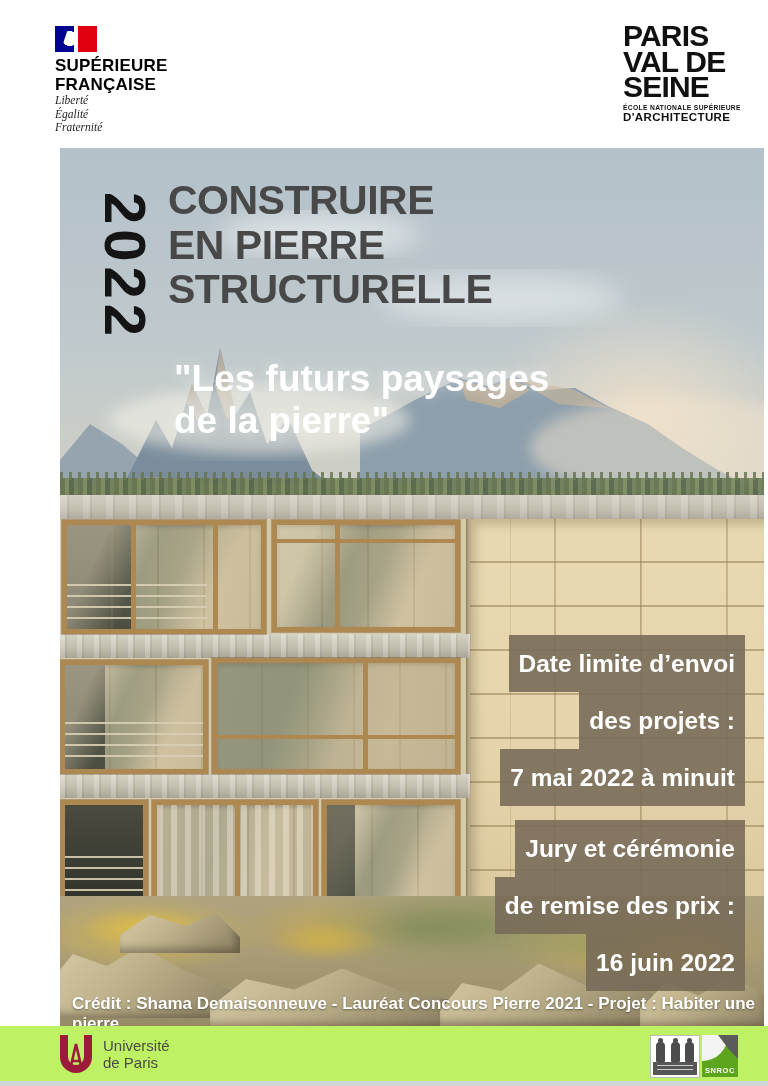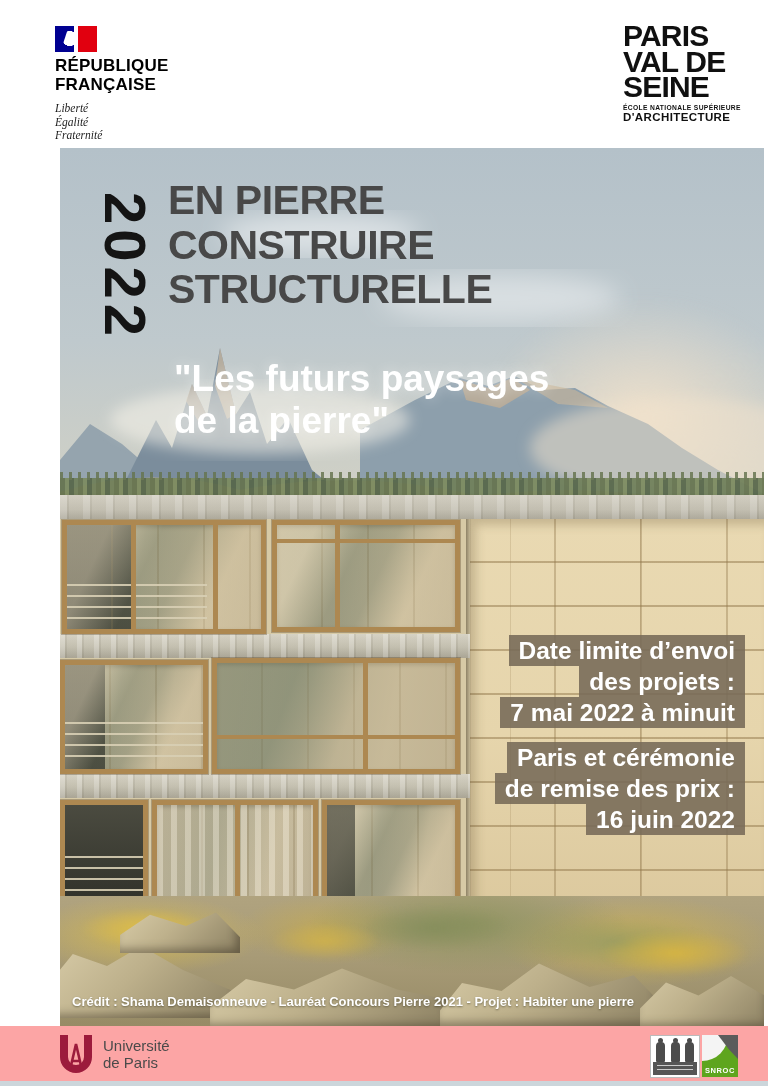--- a/index.html
+++ b/index.html
@@ -8,21 +8,21 @@
     font-family:"Liberation Sans",sans-serif;
   }
   
   .rf-block{position:absolute;left:55px;top:26px;}
   .rf-flag{width:44px;height:26px;display:flex;gap:4px;margin-bottom:4px;}
   .rf-flag .blue{width:19px;height:100%;background:#000091;position:relative;overflow:hidden;}
   .rf-flag .blue:after{content:"";position:absolute;right:-6px;top:3px;width:16px;height:26px;
     background:radial-gradient(circle at 30% 40%, #fff 0 38%, transparent 40%);transform:rotate(18deg);}
   .rf-flag .red{width:19px;height:100%;background:#e1000f;}
   .rf-title{font-weight:700;font-size:17px;line-height:19px;color:#000;letter-spacing:.2px;}
-  .rf-motto{margin-top:8px;font-family:"Liberation Serif",serif;font-style:italic;
+  .rf-motto{font-family:"Liberation Serif",serif;font-style:italic;
     font-size:11.5px;line-height:13.5px;color:#1d1d1d;}
   .pvs-block{position:absolute;right:27px;top:23px;width:118px;color:#101010;}
   .pvs-big{font-weight:800;font-size:30px;line-height:25.5px;letter-spacing:-.8px;}
   .pvs-sub1{margin-top:4px;font-weight:700;font-size:6.7px;letter-spacing:.35px;white-space:nowrap;}
   .pvs-sub2{font-weight:700;font-size:11.5px;letter-spacing:.4px;}
 
   
   .poster{position:absolute;left:60px;top:148px;width:704px;height:878px;overflow:hidden;
     background:linear-gradient(180deg,#b4c1c9 0%,#bfc9cd 22%,#cfd0c6 38%,#e3d8c4 52%,#ecdfca 60%);}
   .sky-glow{position:absolute;right:-40px;top:150px;width:320px;height:240px;border-radius:50%;
@@ -105,26 +105,26 @@
   .year span{display:block;font-weight:800;font-size:58px;letter-spacing:5px;color:#141414;
     transform:rotate(90deg);white-space:nowrap;}
   .title{position:absolute;left:108px;top:30px;font-weight:800;font-size:41px;line-height:44.5px;letter-spacing:-.5px;}
   .title .t1{color:#1b1b1b;} .title .t2{color:#484848;display:block;}
   .subtitle{position:absolute;left:114px;top:210px;font-weight:600;font-size:37px;line-height:42px;color:#ffffff;
     text-shadow:0 0 14px rgba(255,255,255,.45);}
   .info{position:absolute;right:19px;top:487px;display:flex;flex-direction:column;align-items:flex-end;}
   .info .grp{display:flex;flex-direction:column;align-items:flex-end;}
   .info .grp.second{margin-top:14px;}
   .info span{display:block;background:rgba(118,106,88,.88);color:#fff;font-weight:700;font-size:24.5px;
-    line-height:31px;height:31px;padding:0 10px;white-space:nowrap;}
-  .credit{position:absolute;left:12px;top:846px;color:#fff;font-weight:700;font-size:13px;
+    line-height:31px;height:31px;padding:13px 10px;white-space:nowrap;}
+  .credit{position:absolute;left:12px;top:846px;color:#fff;font-weight:700;font-size:17px;
     text-shadow:0 1px 2px rgba(40,40,20,.5);}
 
   
-  .footer{position:absolute;left:0;top:1026px;width:768px;height:60px;background:#fca5a5;}
+  .footer{position:absolute;left:0;top:1026px;width:768px;height:60px;background:#bef264;}
   .udp{position:absolute;left:57px;top:8px;display:flex;align-items:center;gap:8px;}
   .udp-text{font-size:15px;line-height:17px;color:#4a4a4a;font-weight:400;}
   .addr{position:absolute;right:138px;top:10px;text-align:right;color:#111;font-weight:700;font-size:15px;line-height:20.5px;white-space:nowrap;}
   .plogo1{position:absolute;right:68px;top:9px;width:50px;height:43px;background:#fff;border:1px solid #bbb;box-sizing:border-box;}
   .plogo1 .figs{position:absolute;left:0;top:2px;width:100%;height:24px;display:flex;justify-content:space-evenly;align-items:flex-end;}
   .plogo1 .fig{width:9px;height:20px;background:#4c4c4c;border-radius:4px 4px 1px 1px;position:relative;}
   .plogo1 .fig:before{content:"";position:absolute;left:2px;top:-4px;width:5px;height:5px;border-radius:50%;background:#4c4c4c;}
   .plogo1 .band{position:absolute;left:2px;bottom:2px;right:2px;height:13px;background:#565656;}
   .plogo1 .band i{display:block;height:1px;background:rgba(255,255,255,.7);margin:3px 4px 0 4px;}
   .plogo2{position:absolute;right:30px;top:9px;width:36px;height:42px;background:#5ea51e;overflow:hidden;}
@@ -135,21 +135,21 @@
 </style>
 </head>
 <body>
 
 <div class="rf-block">
   <div class="rf-flag">
     <span class="blue"></span>
       <span class="red"></span>
   </div>
   <div class="rf-title">
-    <div>RÉPUBLIQUE</div>
+    <div>SUPÉRIEURE</div>
     <div>FRANÇAISE</div>
   </div>
   <div class="rf-motto">
     <div>Liberté</div>
     <div>Égalité</div>
     <div>Fraternité</div>
   </div>
 </div>
 
 <div class="pvs-block">
@@ -246,37 +246,37 @@
   <div class="rock r1"></div>
   <div class="rock r2"></div>
   <div class="rock r3"></div>
   <div class="rock r4"></div>
   <div class="rock r5"></div>
 
   <div class="year">
     <span>2022</span>
   </div>
   <div class="title">
+    <span class="t2">CONSTRUIRE</span>
     <span class="t2">EN PIERRE</span>
-    <span class="t2">CONSTRUIRE</span>
     <span class="t2">STRUCTURELLE</span>
   </div>
   <div class="subtitle">
     <div>"Les futurs paysages</div>
     <div>de la pierre"</div>
   </div>
 
   <div class="info">
     <div class="grp">
       <span>Date limite d’envoi</span>
       <span>des projets :</span>
       <span>7 mai 2022 à minuit</span>
     </div>
     <div class="grp second">
-      <span>Paris et cérémonie</span>
+      <span>Jury et cérémonie</span>
       <span>de remise des prix :</span>
       <span>16 juin 2022</span>
     </div>
   </div>
 
   <div class="credit">Crédit : Shama Demaisonneuve - Lauréat Concours Pierre 2021 - Projet : Habiter une pierre</div>
 </div>
 
 <div class="footer">
   <div class="udp">

